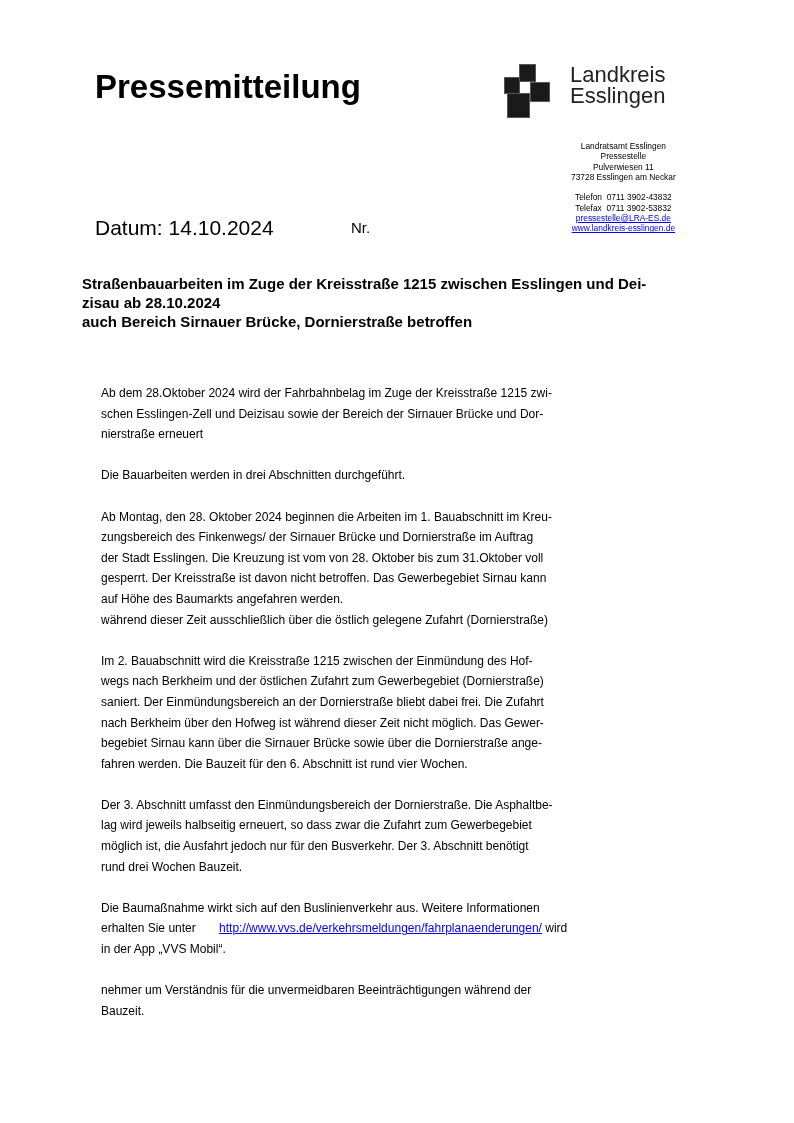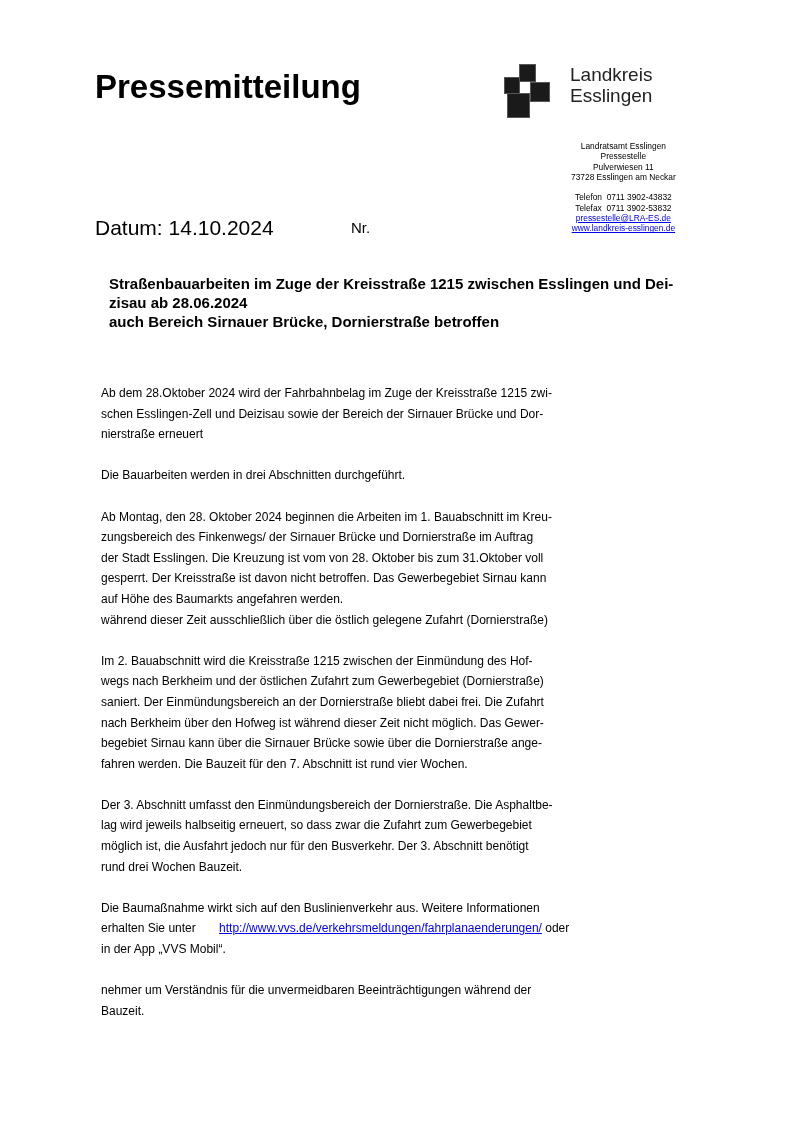--- a/index.html
+++ b/index.html
@@ -38,21 +38,21 @@
       box-shadow: 0 0 0 1px #555;
     }
     .logo .sq1 { left: 20px; top: 5px;  width: 15px; height: 16px; }
     .logo .sq2 { left: 5px;  top: 18px; width: 14px; height: 15px; }
     .logo .sq3 { left: 31px; top: 23px; width: 18px; height: 18px; }
     .logo .sq4 { left: 8px;  top: 34px; width: 21px; height: 23px; }
     .logo-text {
       position: absolute;
       left: 70px;
       top: 4px;
-      font-size: 19px;
+      font-size: 22px;
       line-height: 21px;
       color: #222222;
     }
     .contact {
       position: absolute;
       left: 571px;
       top: 141px;
       font-size: 8.4px;
       line-height: 10.3px;
       color: #000000;
@@ -73,21 +73,21 @@
     .nr {
       position: absolute;
       left: 351px;
       top: 219px;
       font-size: 15px;
       line-height: 18px;
       text-align: center;
     }
     .headline {
       position: absolute;
-      left: 109px;
+      left: 82px;
       top: 274px;
       width: 620px;
       font-size: 15px;
       line-height: 19px;
       font-weight: bold;
       margin: 0;
     }
     .body {
       position: absolute;
       left: 101px;
@@ -132,21 +132,21 @@
   <div style="white-space:pre">Telefax  0711 3902-53832</div>
   <div><a href="#">pressestelle@LRA-ES.de</a></div>
   <div><a href="#">www.landkreis-esslingen.de</a></div>
 </div>
 
 <div class="datum">Datum: 14.10.2024</div>
 <div class="nr">Nr.</div>
 
 <h2 class="headline">
   <span style="display:block">Straßenbauarbeiten im Zuge der Kreisstraße 1215 zwischen Esslingen und Dei-</span>
-  <span style="display:block">zisau ab 28.06.2024</span>
+  <span style="display:block">zisau ab 28.10.2024</span>
   <span style="display:block">auch Bereich Sirnauer Brücke, Dornierstraße betroffen</span>
 </h2>
 
 <div class="body">
   <p>
     <span class="line">Ab dem 28.Oktober 2024 wird der Fahrbahnbelag im Zuge der Kreisstraße 1215 zwi-</span>
     <span class="line">schen Esslingen-Zell und Deizisau sowie der Bereich der Sirnauer Brücke und Dor-</span>
     <span class="line">nierstraße erneuert</span>
   </p>
   <p>
@@ -159,30 +159,30 @@
     <span class="line">gesperrt. Der Kreisstraße ist davon nicht betroffen. Das Gewerbegebiet Sirnau kann</span>
     <span class="line">auf Höhe des Baumarkts angefahren werden.</span>
     <span class="line">während dieser Zeit ausschließlich über die östlich gelegene Zufahrt (Dornierstraße)</span>
   </p>
   <p>
     <span class="line">Im 2. Bauabschnitt wird die Kreisstraße 1215 zwischen der Einmündung des Hof-</span>
     <span class="line">wegs nach Berkheim und der östlichen Zufahrt zum Gewerbegebiet (Dornierstraße)</span>
     <span class="line">saniert. Der Einmündungsbereich an der Dornierstraße bliebt dabei frei. Die Zufahrt</span>
     <span class="line">nach Berkheim über den Hofweg ist während dieser Zeit nicht möglich. Das Gewer-</span>
     <span class="line">begebiet Sirnau kann über die Sirnauer Brücke sowie über die Dornierstraße ange-</span>
-    <span class="line">fahren werden. Die Bauzeit für den 7. Abschnitt ist rund vier Wochen.</span>
+    <span class="line">fahren werden. Die Bauzeit für den 6. Abschnitt ist rund vier Wochen.</span>
   </p>
   <p>
     <span class="line">Der 3. Abschnitt umfasst den Einmündungsbereich der Dornierstraße. Die Asphaltbe-</span>
     <span class="line">lag wird jeweils halbseitig erneuert, so dass zwar die Zufahrt zum Gewerbegebiet</span>
     <span class="line">möglich ist, die Ausfahrt jedoch nur für den Busverkehr. Der 3. Abschnitt benötigt</span>
     <span class="line">rund drei Wochen Bauzeit.</span>
   </p>
   <p>
     <span class="line">Die Baumaßnahme wirkt sich auf den Buslinienverkehr aus. Weitere Informationen</span>
-    <span class="line"><span>erhalten Sie unter </span><a href="#">http://www.vvs.de/verkehrsmeldungen/fahrplanaenderungen/</a><span> oder</span></span>
+    <span class="line"><span>erhalten Sie unter </span><a href="#">http://www.vvs.de/verkehrsmeldungen/fahrplanaenderungen/</a><span> wird</span></span>
     <span class="line">in der App „VVS Mobil“.</span>
   </p>
   <p>
     <span class="line">nehmer um Verständnis für die unvermeidbaren Beeinträchtigungen während der</span>
     <span class="line">Bauzeit.</span>
   </p>
 </div>
 
 </body></html>

